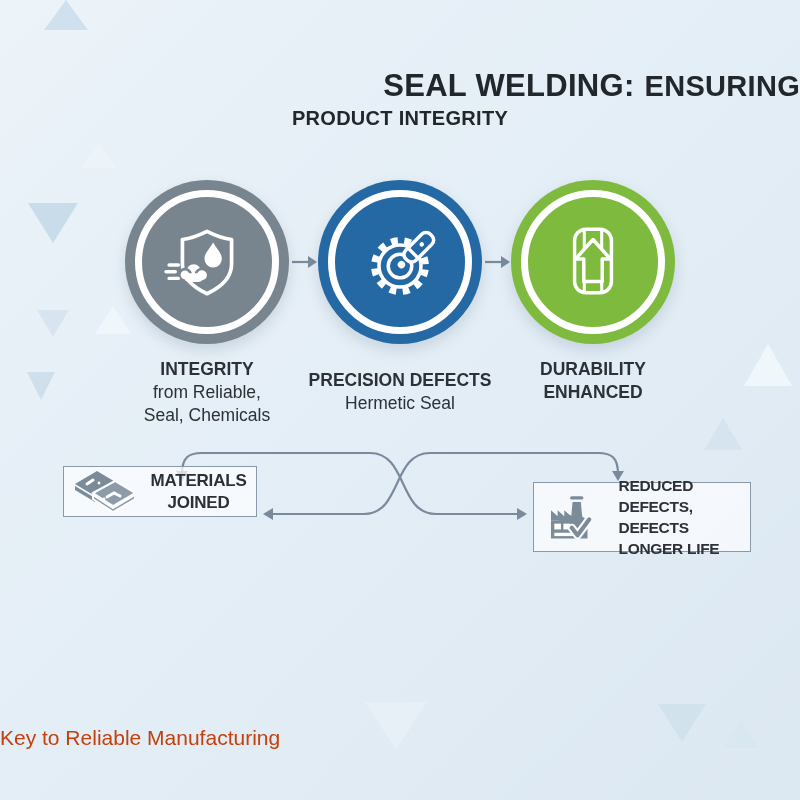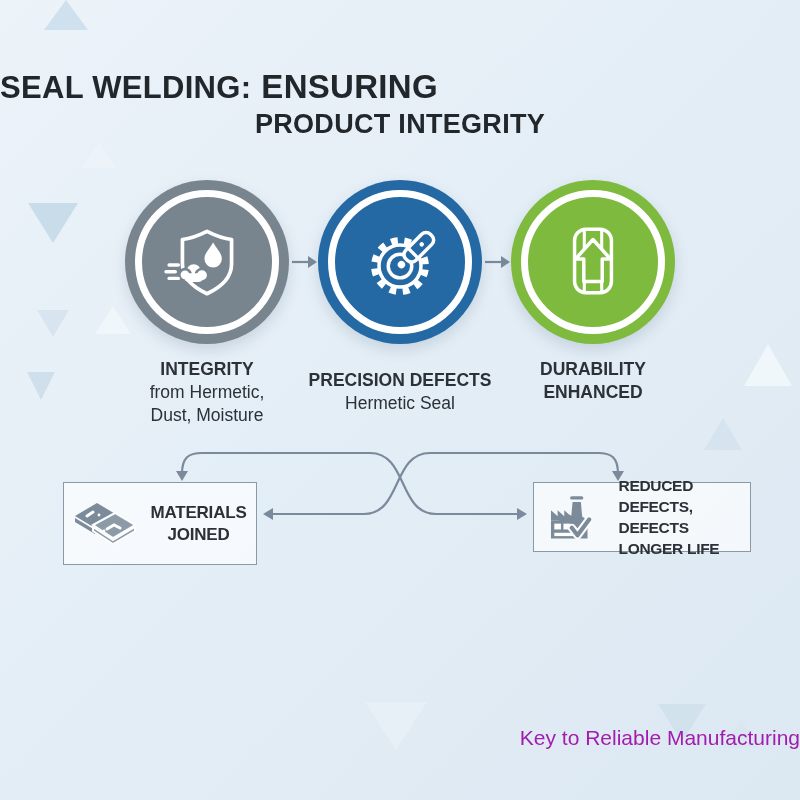--- a/index.html
+++ b/index.html
@@ -8,24 +8,24 @@
     font-family:"Liberation Sans","DejaVu Sans",sans-serif;
     background:linear-gradient(135deg,#ECF3F9 0%,#E4EEF6 45%,#DCE8F2 100%);
   }
   
   .tri{position:absolute;pointer-events:none;}
   .tri.up{clip-path:polygon(50% 0,0 100%,100% 100%);}
   .tri.down{clip-path:polygon(0 0,100% 0,50% 100%);}
 
   
   .title-wrap{position:absolute;top:68px;left:0;width:800px;text-align:center;color:var(--title,#22272B);}
-  .title-line1{display:flex;justify-content:flex-start;align-items:baseline;gap:10px;font-weight:bold;letter-spacing:.3px;}
+  .title-line1{display:flex;justify-content:flex-end;align-items:baseline;gap:10px;font-weight:bold;letter-spacing:.3px;margin-left:33px;}
   .title-main{font-size:31px;}
-  .title-rest{font-size:33px;}
-  .title-line2{font-size:27px;font-weight:bold;letter-spacing:.3px;margin-top:3px;}
+  .title-rest{font-size:29px;}
+  .title-line2{font-size:20px;font-weight:bold;letter-spacing:.3px;margin-top:3px;}
 
   
   .step{position:absolute;top:180px;width:200px;display:flex;flex-direction:column;align-items:center;}
   .step-protection{left:107px;}
   .step-welding{left:300px;}
   .step-durability{left:493px;}
   .circle-outer{width:164px;height:164px;border-radius:50%;display:flex;align-items:center;justify-content:center;box-shadow:0 6px 14px rgba(70,95,120,.18);}
   .circle-inner{width:144px;height:144px;border-radius:50%;border:7px solid #fff;box-sizing:border-box;display:flex;align-items:center;justify-content:center;}
   .step-protection .circle-outer,.step-protection .circle-inner{background:var(--protection_gray,#78858F);}
   .step-welding .circle-outer,.step-welding .circle-inner{background:var(--welding_blue,#2569A4);}
@@ -33,27 +33,27 @@
   .step-label{margin-top:14px;text-align:center;color:var(--body_text,#2B3137);font-size:17.5px;line-height:23px;}
   .step-welding .step-label{margin-top:25px;}
   .step-label .bold{font-weight:bold;}
 
   
   #connector-layer{position:absolute;left:0;top:0;width:800px;height:800px;pointer-events:none;}
 
   
   .flow-box{position:absolute;box-sizing:border-box;border:1.5px solid var(--box_border,#8A99A8);
     background:rgba(252,254,255,.72);display:flex;align-items:center;color:var(--body_text,#2B3137);}
-  .box-left{left:63px;top:482px;width:194px;height:83px;justify-content:center;gap:13px;}
+  .box-left{left:63px;top:466px;width:194px;height:51px;justify-content:center;gap:13px;}
   .box-right{left:533px;top:482px;width:218px;height:70px;padding-left:12px;gap:26px;}
   .box-label{font-weight:bold;text-align:center;font-size:17px;line-height:22px;letter-spacing:-.2px;}
   .box-right .box-label{text-align:left;font-size:15.5px;line-height:21px;letter-spacing:-.3px;}
 
   
-  .footer{position:absolute;top:726px;left:0;width:800px;text-align:right;font-size:21px;color:#a21caf;}
+  .footer{position:absolute;top:726px;left:0;width:800px;text-align:left;font-size:21px;color:#c2410c;}
 </style>
 </head>
 <body>
 
 <div class="tri up" style="left:44px;top:0;width:44px;height:30px;background:#C8DCEB;opacity:.8"></div>
 <div class="tri up" style="left:82px;top:142px;width:34px;height:26px;background:#EDF4F9"></div>
 <div class="tri down" style="left:28px;top:203px;width:50px;height:40px;background:#C9DCEA"></div>
 <div class="tri up" style="left:95px;top:306px;width:36px;height:28px;background:#F0F7FB"></div>
 <div class="tri down" style="left:37px;top:310px;width:32px;height:27px;background:#D8E5F0"></div>
 <div class="tri down" style="left:27px;top:372px;width:28px;height:28px;background:#CFDFEC"></div>
@@ -105,22 +105,22 @@
         <g stroke="#fff" stroke-width="3.4" stroke-linecap="round">
           <path d="M5 45 H14"></path>
           <path d="M2 51.5 H11"></path>
           <path d="M5 58 H14"></path>
         </g>
       </svg>
     </div>
   </div>
   <div class="step-label">
     <div class="bold">INTEGRITY</div>
-    <div>from Hermetic,</div>
-    <div>Dust, Moisture</div>
+    <div>from Reliable,</div>
+    <div>Seal, Chemicals</div>
   </div>
 </div>
 
 <div class="step step-welding">
   <div class="circle-outer">
     <div class="circle-inner">
       <svg width="86" height="86" viewBox="0 0 84 84">
         <circle cx="42" cy="46" r="24" fill="none" stroke="#fff" stroke-width="8.5" stroke-dasharray="6.3 6.27" transform="rotate(8 42 46)"></circle>
         <circle cx="42" cy="46" r="20.5" fill="var(--welding_blue,#2569A4)" stroke="#fff" stroke-width="3.4"></circle>
         <circle cx="42" cy="46" r="11.5" fill="none" stroke="#fff" stroke-width="3.4"></circle>

